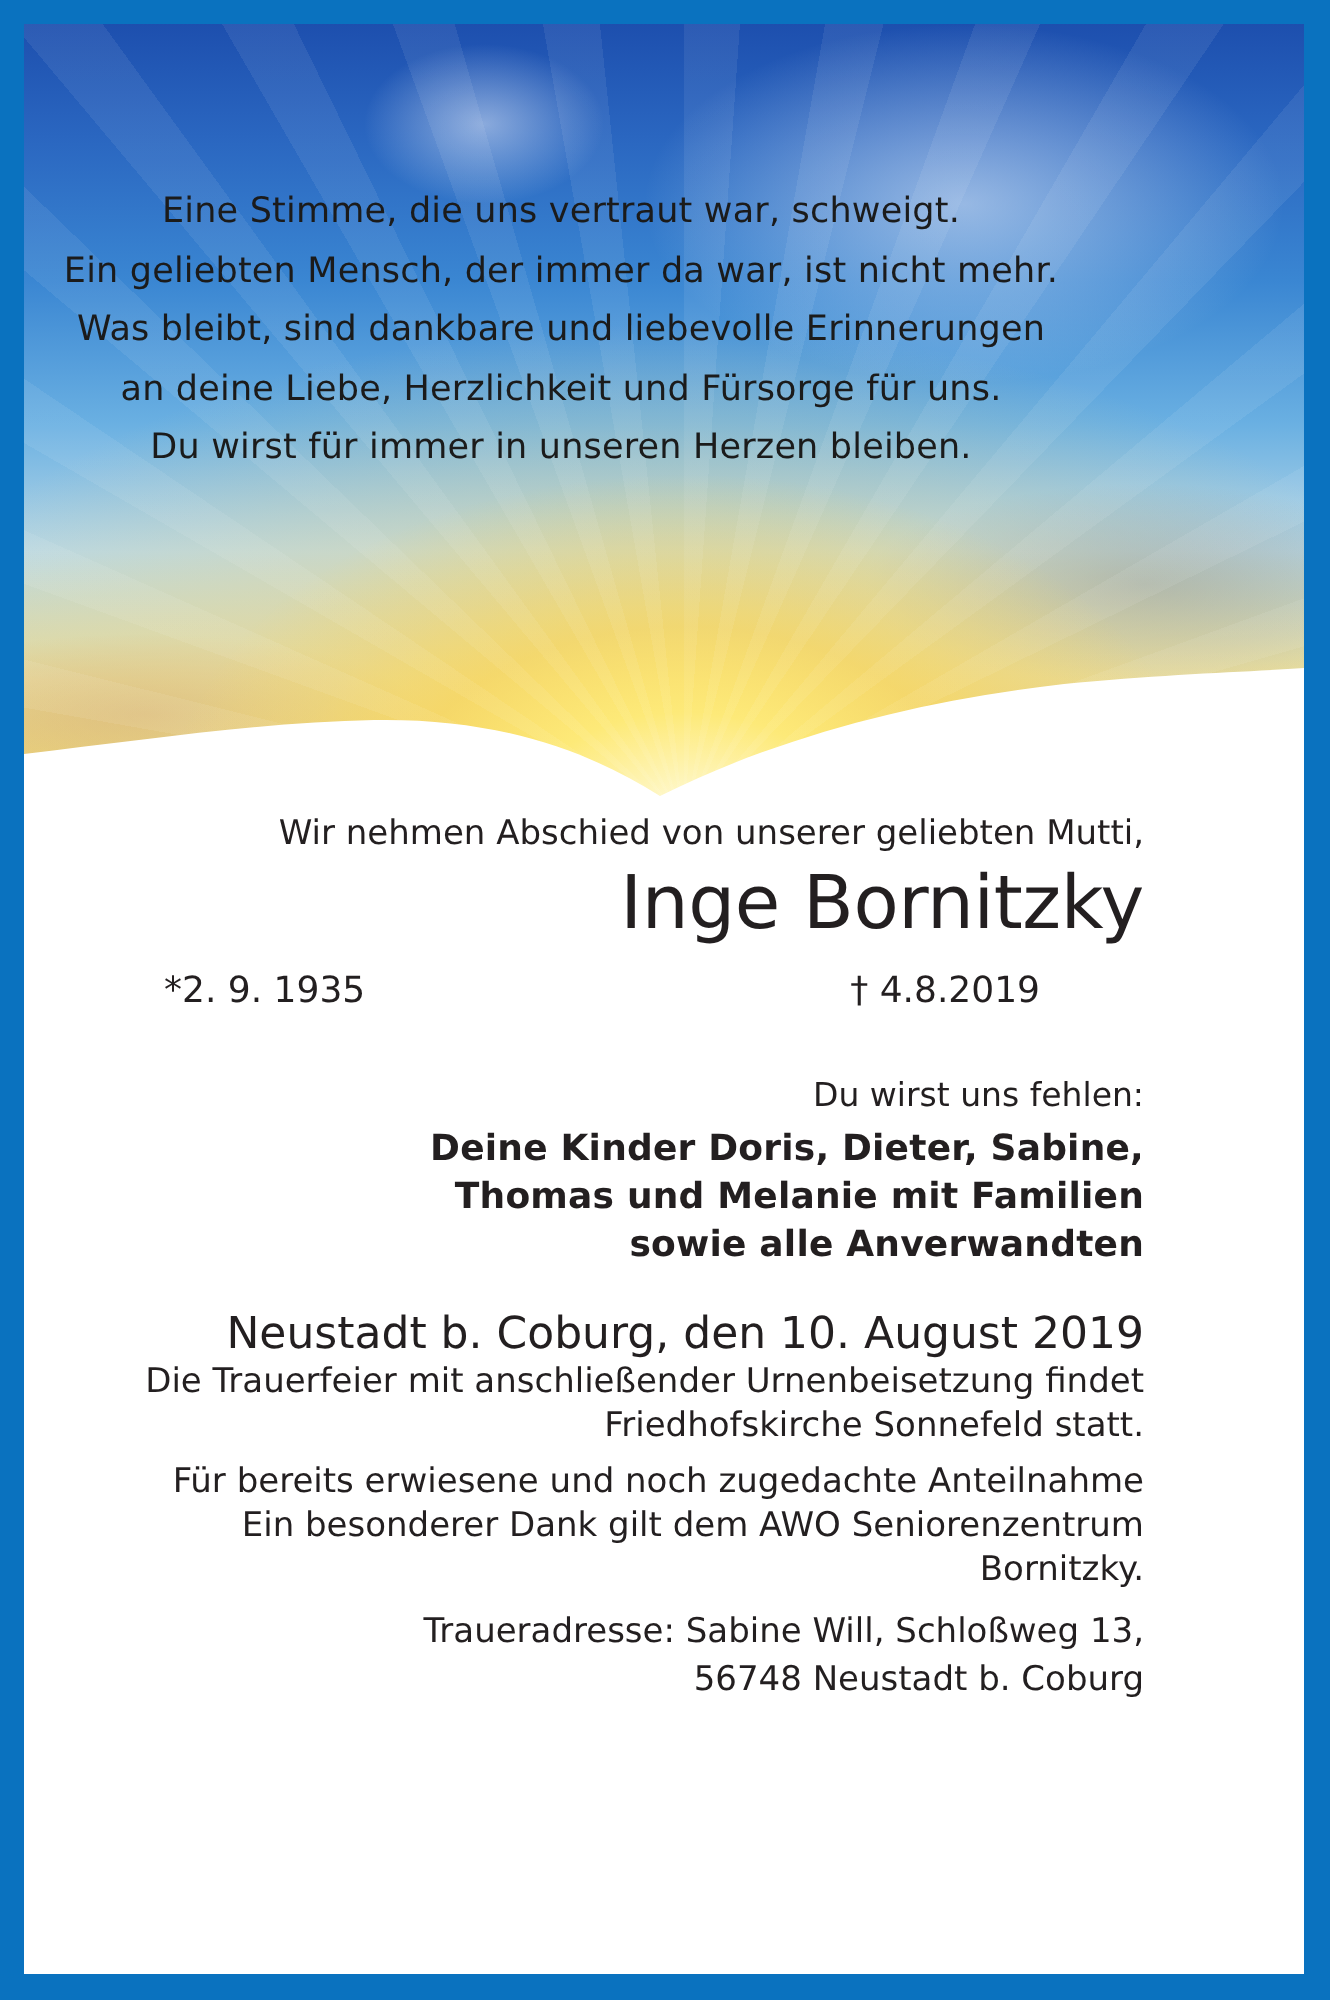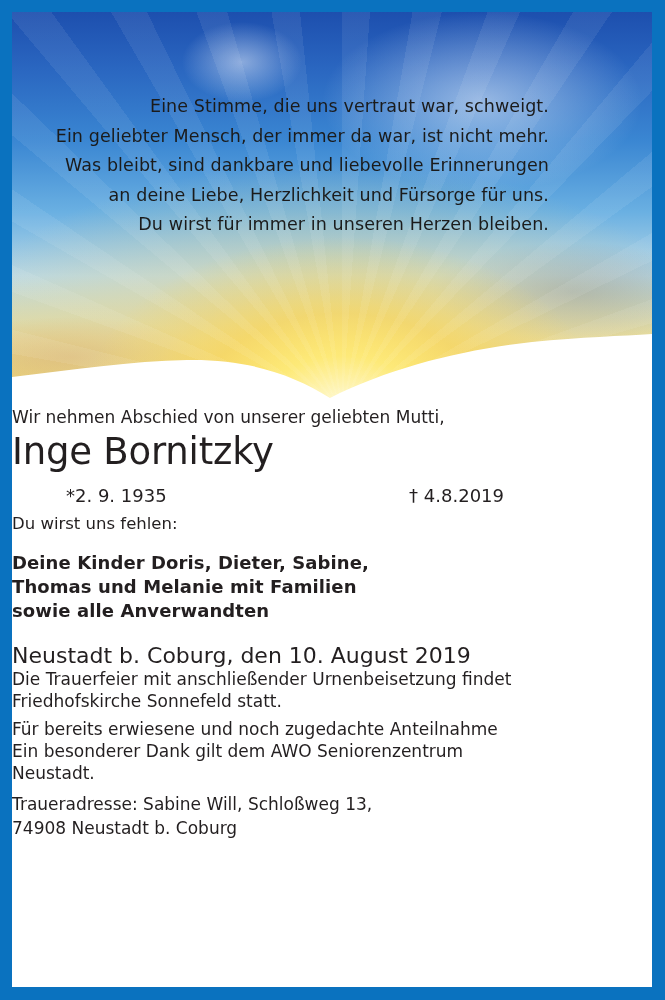--- a/index.html
+++ b/index.html
@@ -25,40 +25,40 @@
         radial-gradient(ellipse 60px 40px at 230px 50px, rgba(235,240,250,0.5) 0%, rgba(235,240,250,0) 100%),
         linear-gradient(180deg, #1d4fae 0%, #2a66c0 14%, #3a86d2 32%, #6ab0e2 50%, #b8d8e6 66%, #e8dc9a 82%, #f2cf5a 100%);
     }
     .rays {
       position: absolute; left: 0; top: 0; width: 640px; height: 400px;
       background: repeating-conic-gradient(from 0deg at 330px 400px, rgba(255,255,255,0.07) 0deg 4deg, rgba(255,255,255,0) 4deg 10deg);
     }
     .wave { position: absolute; left: 0; top: 300px; width: 640px; height: 110px; }
     .poem {
       position: absolute; left: 0; top: 80px; width: 537px;
-      text-align: right; font-size: 17.5px; line-height: 29.5px;
+      text-align: center; font-size: 17.5px; line-height: 29.5px;
       color: #1b1b1b; letter-spacing: 0.1px;
     }
     .poem div { white-space: nowrap; }
     .content {
-      position: absolute; left: 0; top: 392px; width: 544px; text-align: left;
+      position: absolute; left: 16px; top: 392px; width: 544px; text-align: right;
     }
     .intro { font-size: 17px; line-height: 26px; }
     .name {
       font-size: 37px; line-height: 44px; letter-spacing: -0.2px;
     }
     .dates {
       display: flex; justify-content: space-between;
       width: 438px; margin: 10px auto 0; padding-left: 2px;
       font-size: 18px; line-height: 24px; gap: 10px;
     }
     .dates .mid { padding-left: 10px; }
-    .miss { font-size: 16.5px; line-height: 24px; margin-top: 4px; }
+    .miss { font-size: 16.5px; line-height: 24px; margin-top: 28px; }
     .family {
-      font-size: 18px; line-height: 24px; font-weight: bold; margin-top: 15px;
+      font-size: 18px; line-height: 24px; font-weight: bold; margin-top: 3px;
       letter-spacing: 0.1px;
     }
     .place { font-size: 22px; line-height: 24px; margin-top: 21px; }
     .body-text { font-size: 17px; line-height: 22px; }
     .gap { height: 6px; }
     .address { font-size: 17px; line-height: 24px; margin-top: 8px; }
     .l { white-space: nowrap; }
   </style>
 </head>
 <body>
@@ -67,21 +67,21 @@
 
   <div class="sky"></div>
   <div class="rays"></div>
 
   <svg class="wave" viewBox="0 0 640 110" preserveAspectRatio="none">
     <path d="M0,65 C60,58 120,49 175,48 C235,47 280,62 318,86 C380,55 450,38 520,30 C570,25 610,24 640,22 L640,110 L0,110 Z" fill="#ffffff"></path>
   </svg>
 
   <div class="poem">
     <div class="l">Eine Stimme, die uns vertraut war, schweigt.</div>
-    <div class="l">Ein geliebter Mensch, der immer da war, ist nicht mehr.</div>
+    <div class="l">Ein geliebten Mensch, der immer da war, ist nicht mehr.</div>
     <div class="l">Was bleibt, sind dankbare und liebevolle Erinnerungen</div>
     <div class="l">an deine Liebe, Herzlichkeit und Fürsorge für uns.</div>
     <div class="l">Du wirst für immer in unseren Herzen bleiben.</div>
   </div>
 
   <div class="content">
     <div class="intro">
       <div class="l">Wir nehmen Abschied von unserer geliebten Mutti,</div>
     </div>
 
@@ -104,21 +104,21 @@
     <div class="body-text">
       <div class="l">Die Trauerfeier mit anschließender Urnenbeisetzung findet</div>
       <div class="l">Friedhofskirche Sonnefeld statt.</div>
     </div>
 
     <div class="gap"></div>
 
     <div class="body-text">
       <div class="l">Für bereits erwiesene und noch zugedachte Anteilnahme</div>
       <div class="l">Ein besonderer Dank gilt dem AWO Seniorenzentrum</div>
-      <div class="l">Neustadt.</div>
+      <div class="l">Bornitzky.</div>
     </div>
 
     <div class="address">
       <div class="l">Traueradresse: Sabine Will, Schloßweg 13,</div>
-      <div class="l">74908 Neustadt b. Coburg</div>
+      <div class="l">56748 Neustadt b. Coburg</div>
     </div>
   </div>
 </div>
 
 </body></html>

